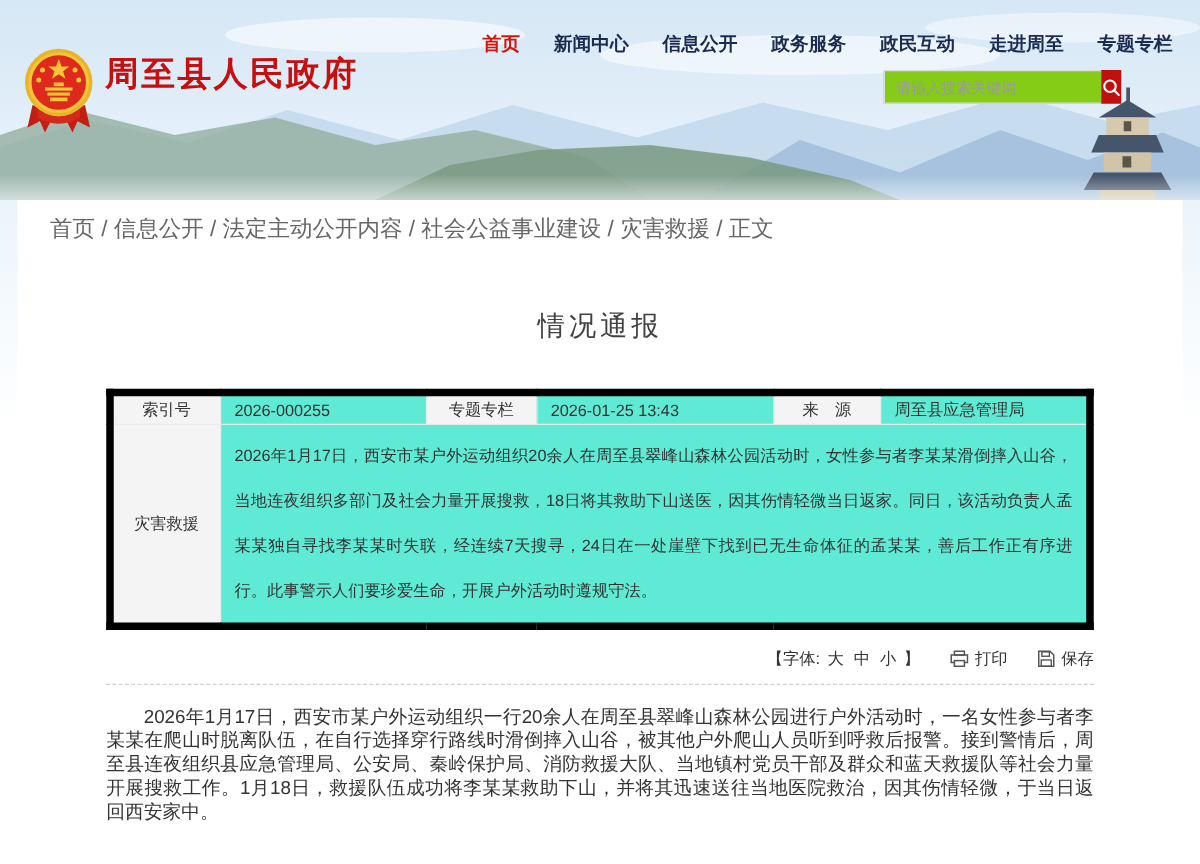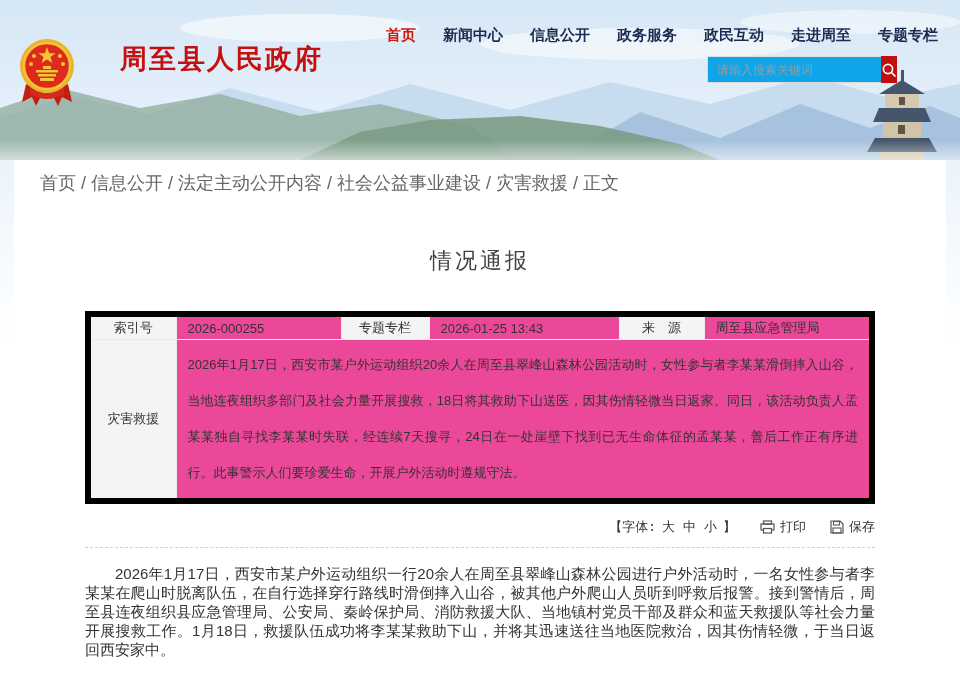--- a/index.html
+++ b/index.html
@@ -8,54 +8,54 @@
   .page { position:relative; width:960px; height:691px; margin:0 auto; background:#fff; overflow:hidden; }
 
   
   .banner { position:absolute; top:0; left:0; width:960px; height:340px;
     background:linear-gradient(180deg,#d6e7f5 0%,#e3effa 30%,#eef6fc 55%,#ffffff 100%); }
   .banner svg { position:absolute; top:0; left:0; }
 
   
   .header { position:absolute; top:0; left:0; width:960px; height:160px; }
   .logo-wrap { position:absolute; left:16px; top:36px; width:62px; height:72px; }
-  .brand { position:absolute; left:84px; top:44px;margin-left:36px; }
+  .brand { position:absolute; left:84px; top:44px; }
   .brand-title { font-size:27px; font-weight:bold; color:#c60f0f; letter-spacing:2px; line-height:30px; }
   .brand-url { margin-top:8px; font-size:12.5px; font-weight:bold; color:#3a3a3a; letter-spacing:2.5px; }
 
   .nav { position:absolute; top:26px; right:22px; display:flex; gap:27px; }
   .nav-item { font-size:15px; font-weight:bold; color:#1c2b50; cursor:pointer; white-space:nowrap; }
   .nav-item.active { color:#d3170f; }
 
   .search { position:absolute; top:56px; right:63px; display:flex; height:27px; width:190px; }
-  .search-input { flex:1; border:1px solid #dcdcdc; border-right:none; background:#0ea5e9;
+  .search-input { flex:1; border:1px solid #dcdcdc; border-right:none; background:#84cc16;
     font-size:12px; color:#333; padding:0 9px; outline:none; font-family:inherit; }
   .search-input::placeholder { color:#9a9a9a; }
   .search-btn { width:47px; background:#c00f0f; border:none; cursor:pointer;
     display:flex; align-items:center; justify-content:center; }
 
   
   .sheet { position:absolute; top:160px; left:14px; width:932px; bottom:0; background:#fff; }
   .breadcrumb { padding:11px 26px 9px 26px; font-size:18px; color:#666; }
 
   .article { padding:0 71px; }
   .article-title { margin-top:42px; text-align:center; font-size:22px; font-weight:500;
     color:#424242; letter-spacing:3px; }
 
   table.meta { width:100%; border-collapse:collapse; margin-top:35px;
     border:6px solid #000000; font-size:13px; color:#333; }
   table.meta td { border:1px solid #ebebeb; height:23px; }
   td.label { background:#f4f4f4; text-align:center; color:#333; }
-  td.value { background:#ec4899; padding:2px 11px; }
+  td.value { background:#5eead4; padding:2px 11px; }
   td.summary-cell { padding:7px 11px; line-height:36px; text-align:justify; font-size:13px; }
 
   .tools { margin-top:14px; padding-bottom:11px; border-bottom:1px dashed #cfcfcf;
     display:flex; justify-content:flex-end; align-items:center; gap:8px;
     font-size:13px; color:#333; }
-  .tools .grp { display:flex; align-items:flex-start; gap:4px;font-family:Liberation Mono, monospace; }
+  .tools .grp { display:flex; align-items:flex-start; gap:4px; }
   .tools .sz { cursor:pointer; padding:0 2px; }
   .tool-btn { display:flex; align-items:center; gap:5px; cursor:pointer; margin-left:16px;font-family:Liberation Serif, serif; }
 
   .body-text { margin-top:16px; }
   .body-text p { font-size:15px; color:#333; line-height:19px; text-indent:2em;
     text-align:justify; }
 </style>
 </head>
 <body>
 

